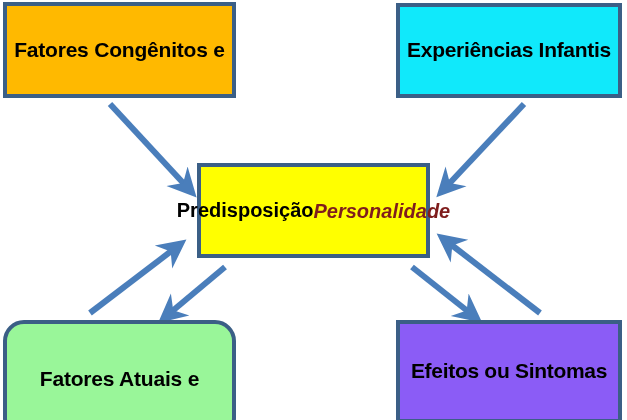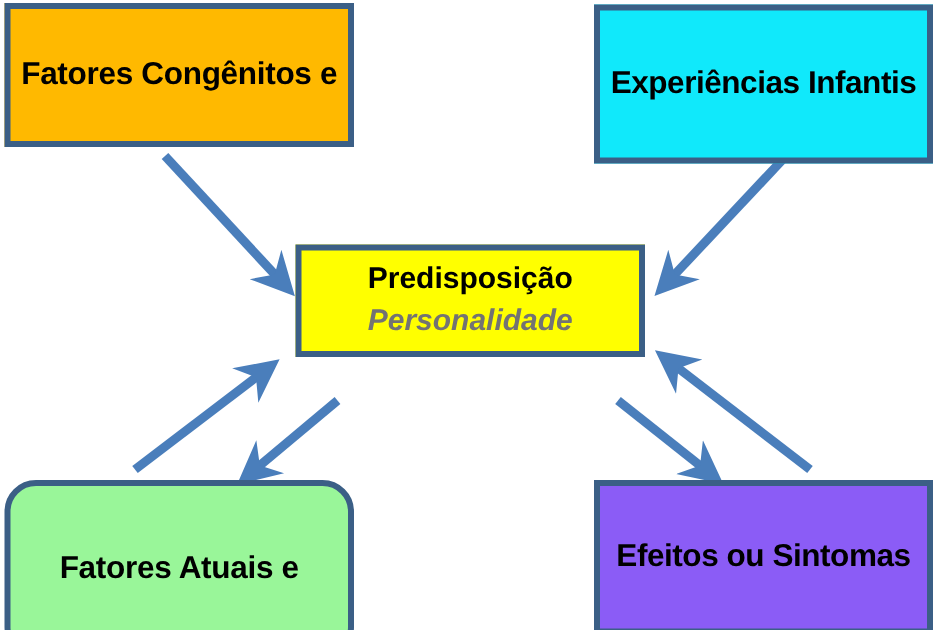--- a/index.html
+++ b/index.html
@@ -31,35 +31,35 @@
     color: #000000;
     display: block;
   }
   #node-congenitos {
     left: 3px;  top: 2px;  width: 233px; height: 96px;
     background: #ffb900;
     font-size: 21px;
     letter-spacing: -0.2px;
   }
   #node-experiencias {
-    left: 396px; top: 3px; width: 226px; height: 106px;
+    left: 396px; top: 3px; width: 226px; height: 95px;
     background: #10e9fb;
     font-size: 21px;
     letter-spacing: -0.3px;
   }
   #node-predisposicao {
-    left: 197px; top: 163px; width: 233px; height: 75px;
+    left: 197px; top: 163px; width: 233px; height: 95px;
     background: #ffff00;
     font-size: 20px;
-    flex-direction: column;
+    flex-direction: row;
   }
   #node-predisposicao .sub-label {
     font-weight: bold;
     font-style: italic;
-    color: #737373;
+    color: #7f1d1d;
     font-size: 20px;
     display: block;
     margin-top: 2px;
   }
   #node-fatores-atuais {
     left: 3px; top: 320px; width: 233px; height: 119px;
     background: #99f699;
     font-size: 21px;
     letter-spacing: -0.2px;
     border-radius: 21px;

